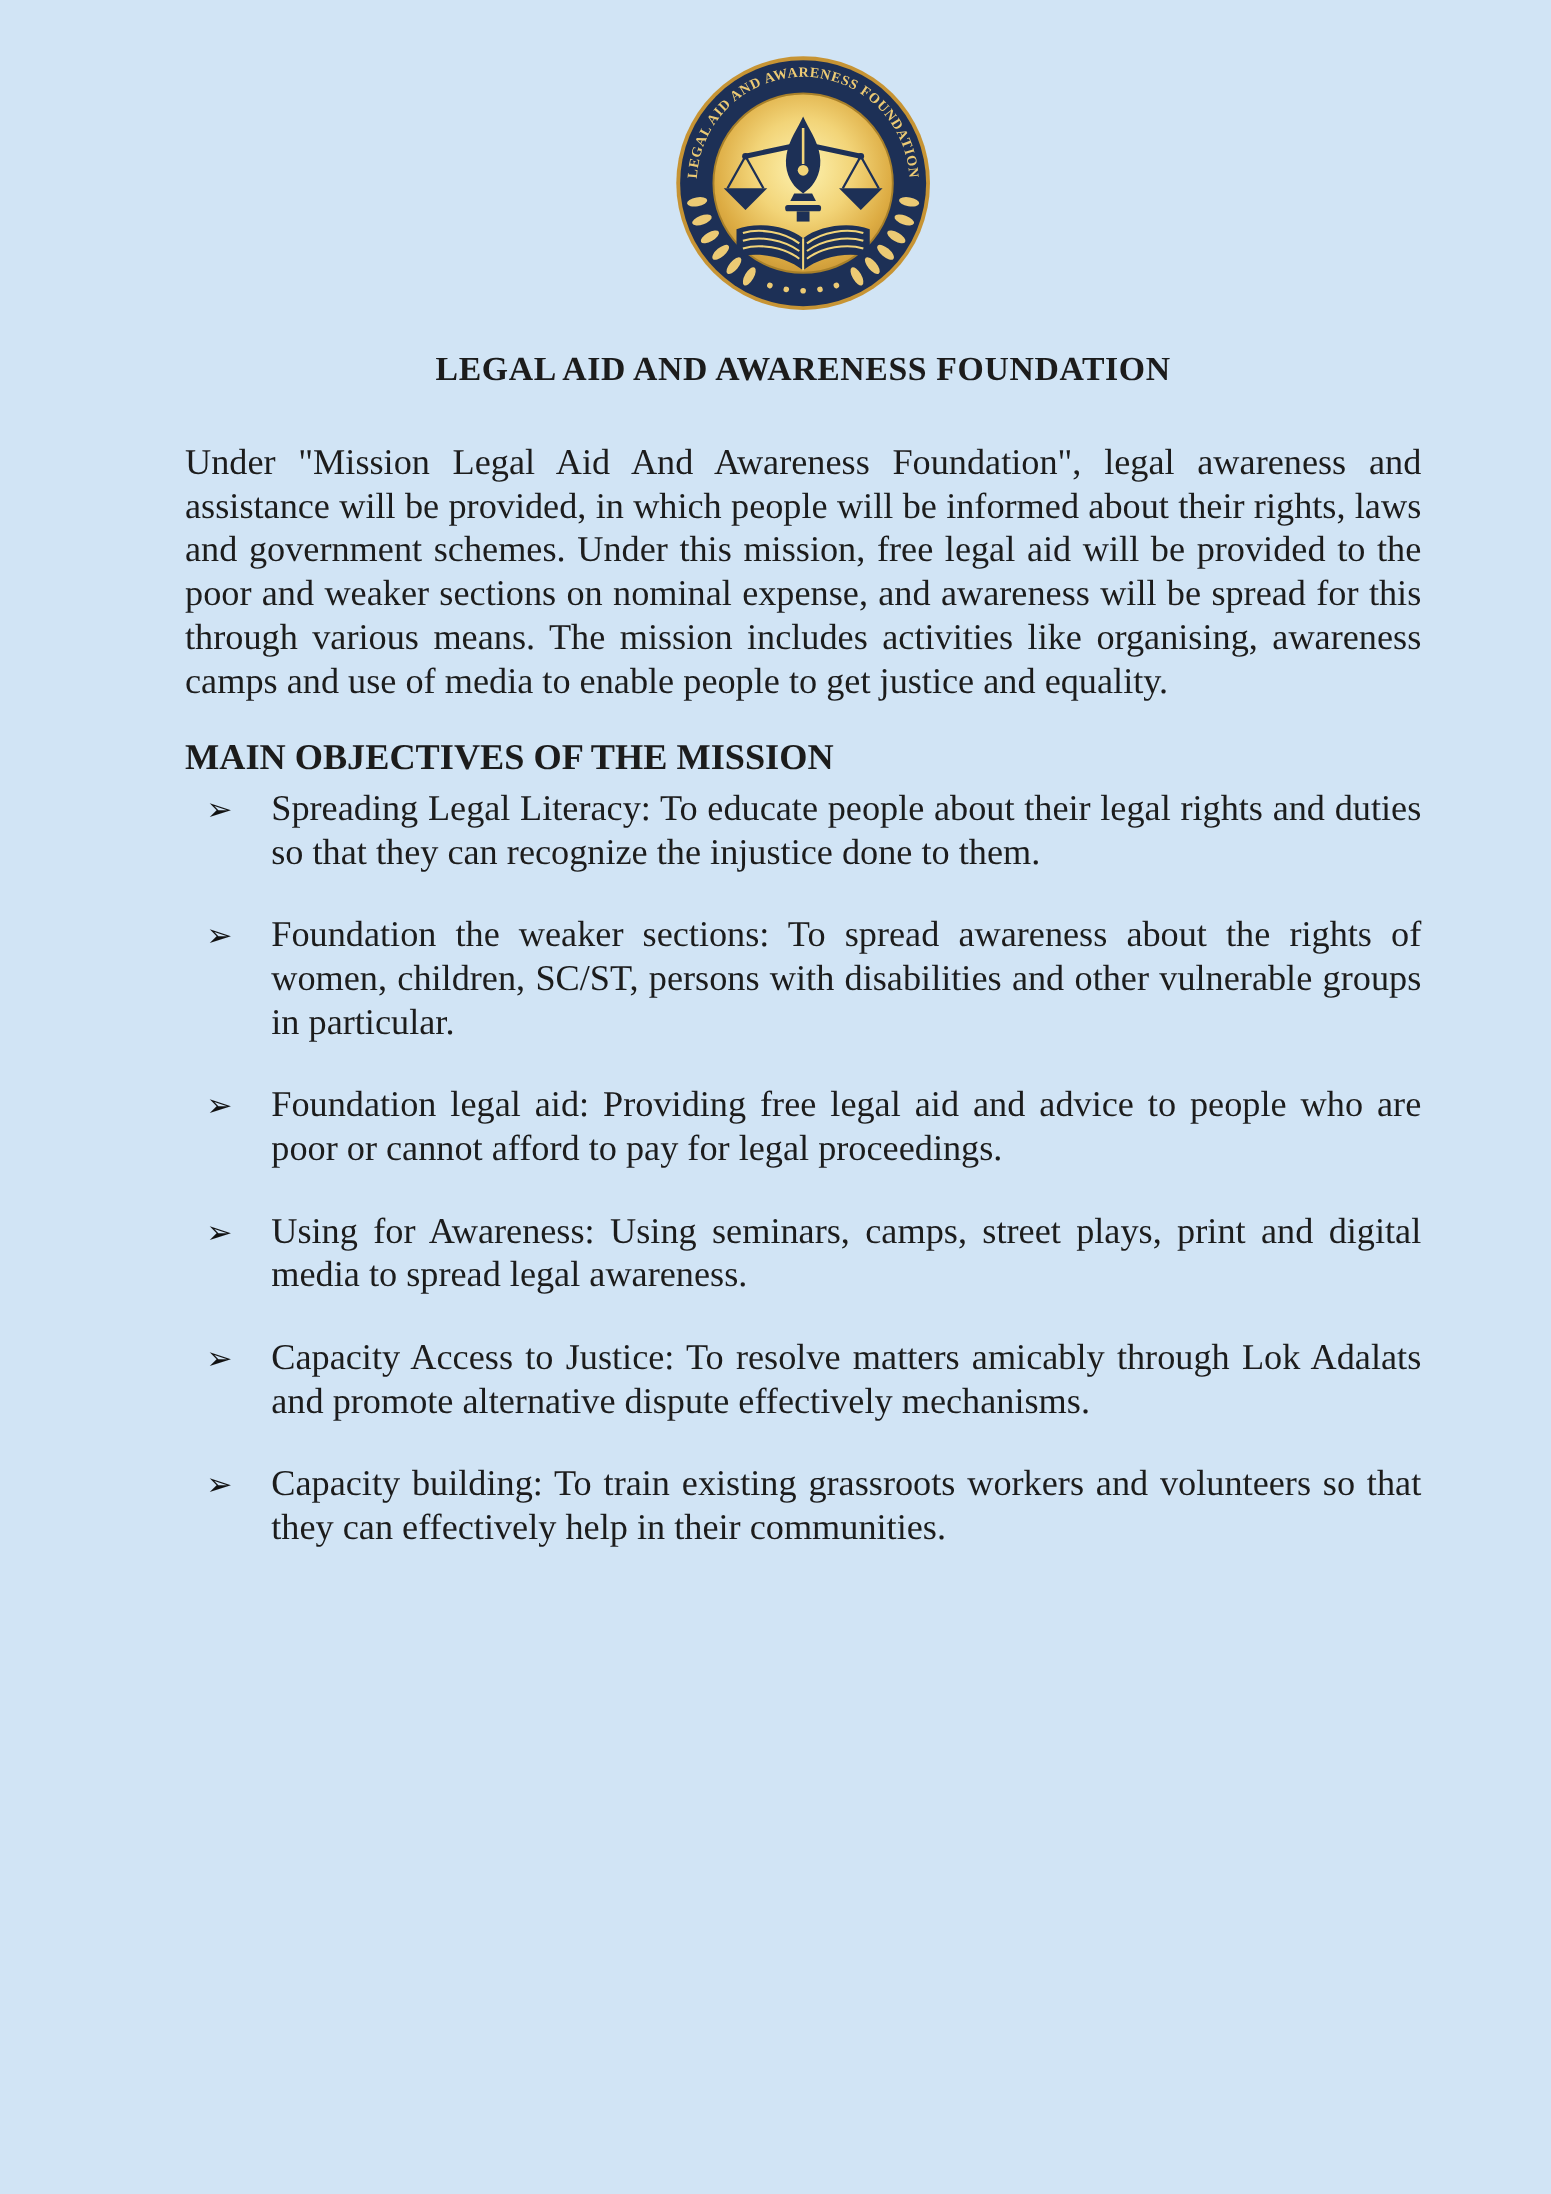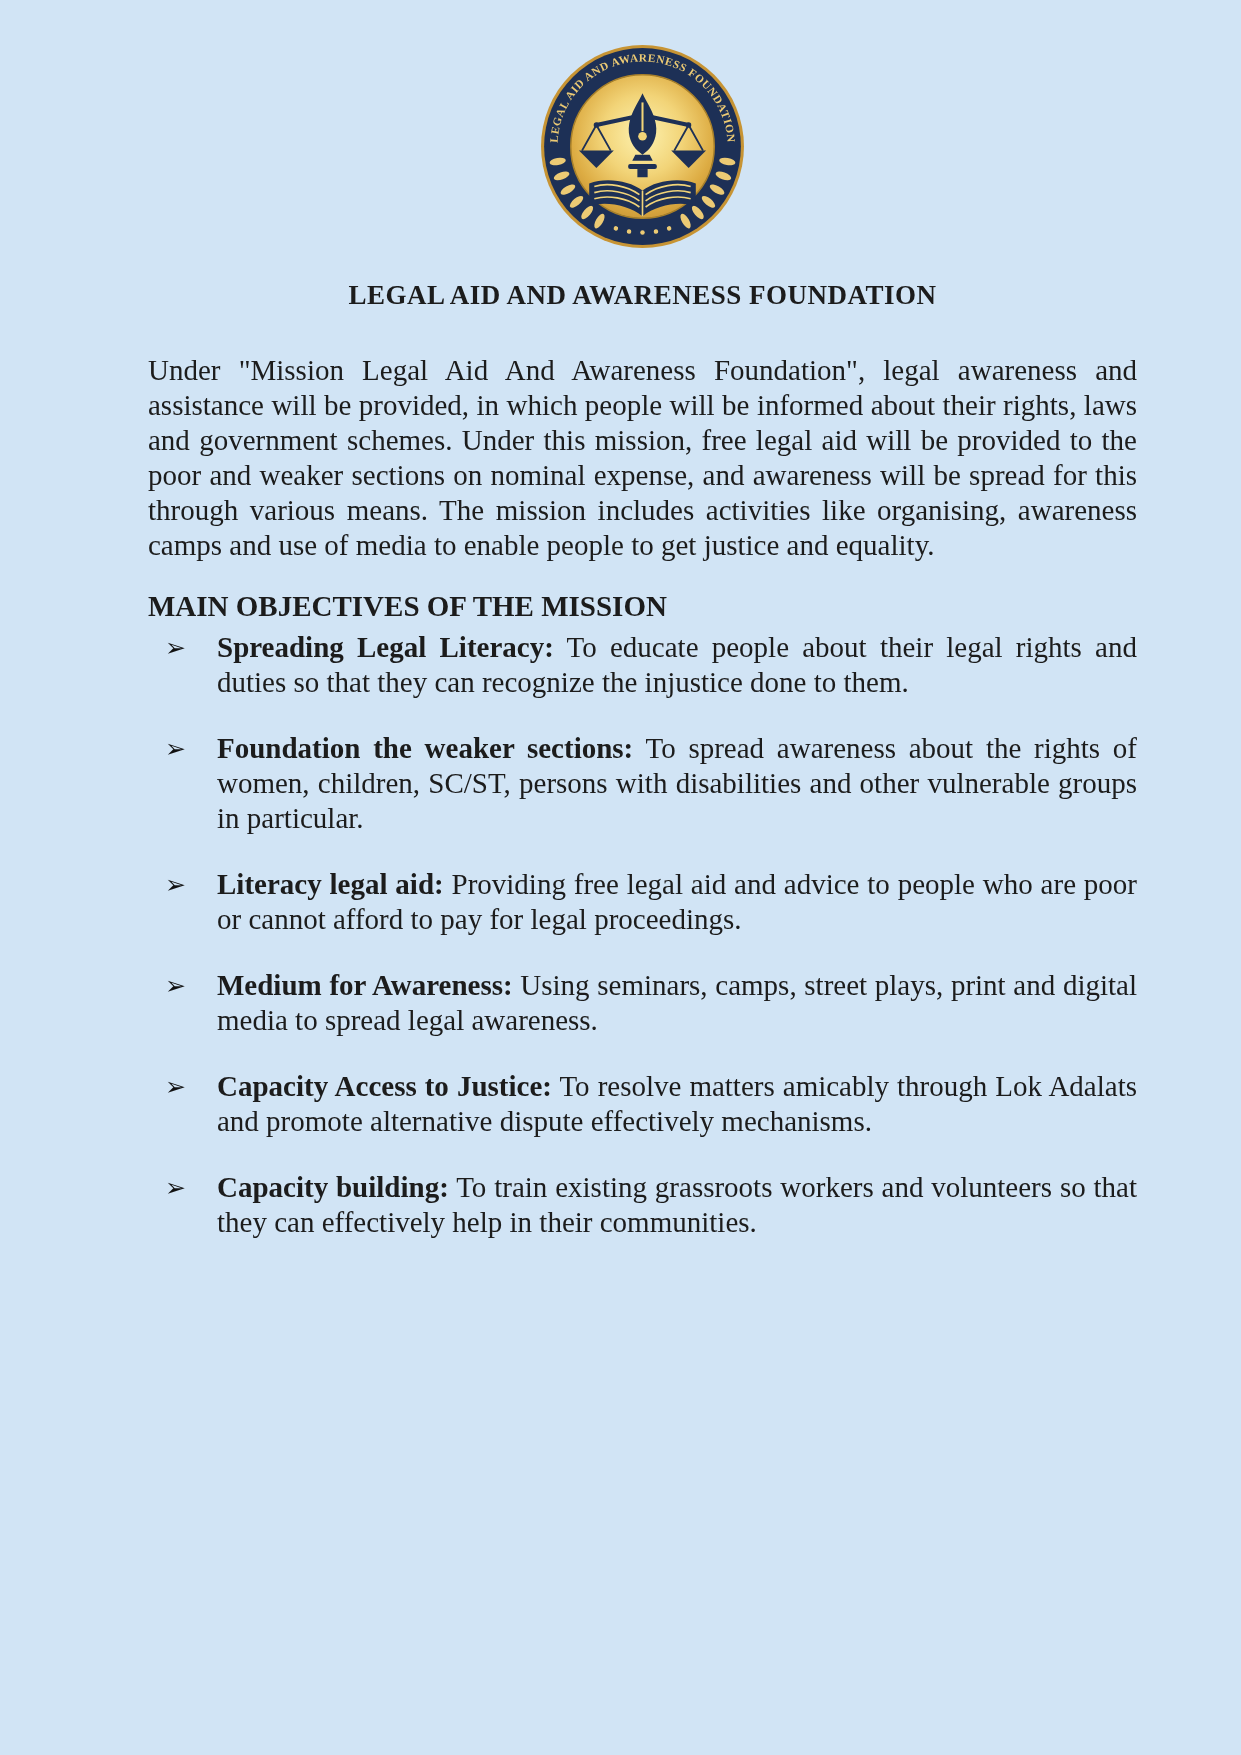--- a/index.html
+++ b/index.html
@@ -73,21 +73,21 @@
   ul.objectives li .marker {
     position: absolute;
     left: 17px;
     top: 1px;
     font-family: "DejaVu Sans", sans-serif;
     font-size: 25px;
     line-height: 33px;
     color: #111;
   }
   ul.objectives li .label {
-    font-weight: bold;
+    font-weight: normal;
   }
 </style>
 </head>
 <body>
 
 <div class="page">
 
   <div class="logo-wrap">
     <svg width="205" height="205" viewBox="0 0 200 200">
       <defs>
@@ -184,27 +184,27 @@
     </li>
 
     <li>
       <span class="marker">➢</span>
       <span class="label">Foundation the weaker sections:</span>
       <span class="text"> To spread awareness about the rights of women, children, SC/ST, persons with disabilities and other vulnerable groups in particular.</span>
     </li>
 
     <li>
       <span class="marker">➢</span>
-      <span class="label">Literacy legal aid:</span>
+      <span class="label">Foundation legal aid:</span>
       <span class="text"> Providing free legal aid and advice to people who are poor or cannot afford to pay for legal proceedings.</span>
     </li>
 
     <li>
       <span class="marker">➢</span>
-      <span class="label">Medium for Awareness:</span>
+      <span class="label">Using for Awareness:</span>
       <span class="text"> Using seminars, camps, street plays, print and digital media to spread legal awareness.</span>
     </li>
 
     <li>
       <span class="marker">➢</span>
       <span class="label">Capacity Access to Justice:</span>
       <span class="text"> To resolve matters amicably through Lok Adalats and promote alternative dispute effectively mechanisms.</span>
     </li>
 
     <li>

